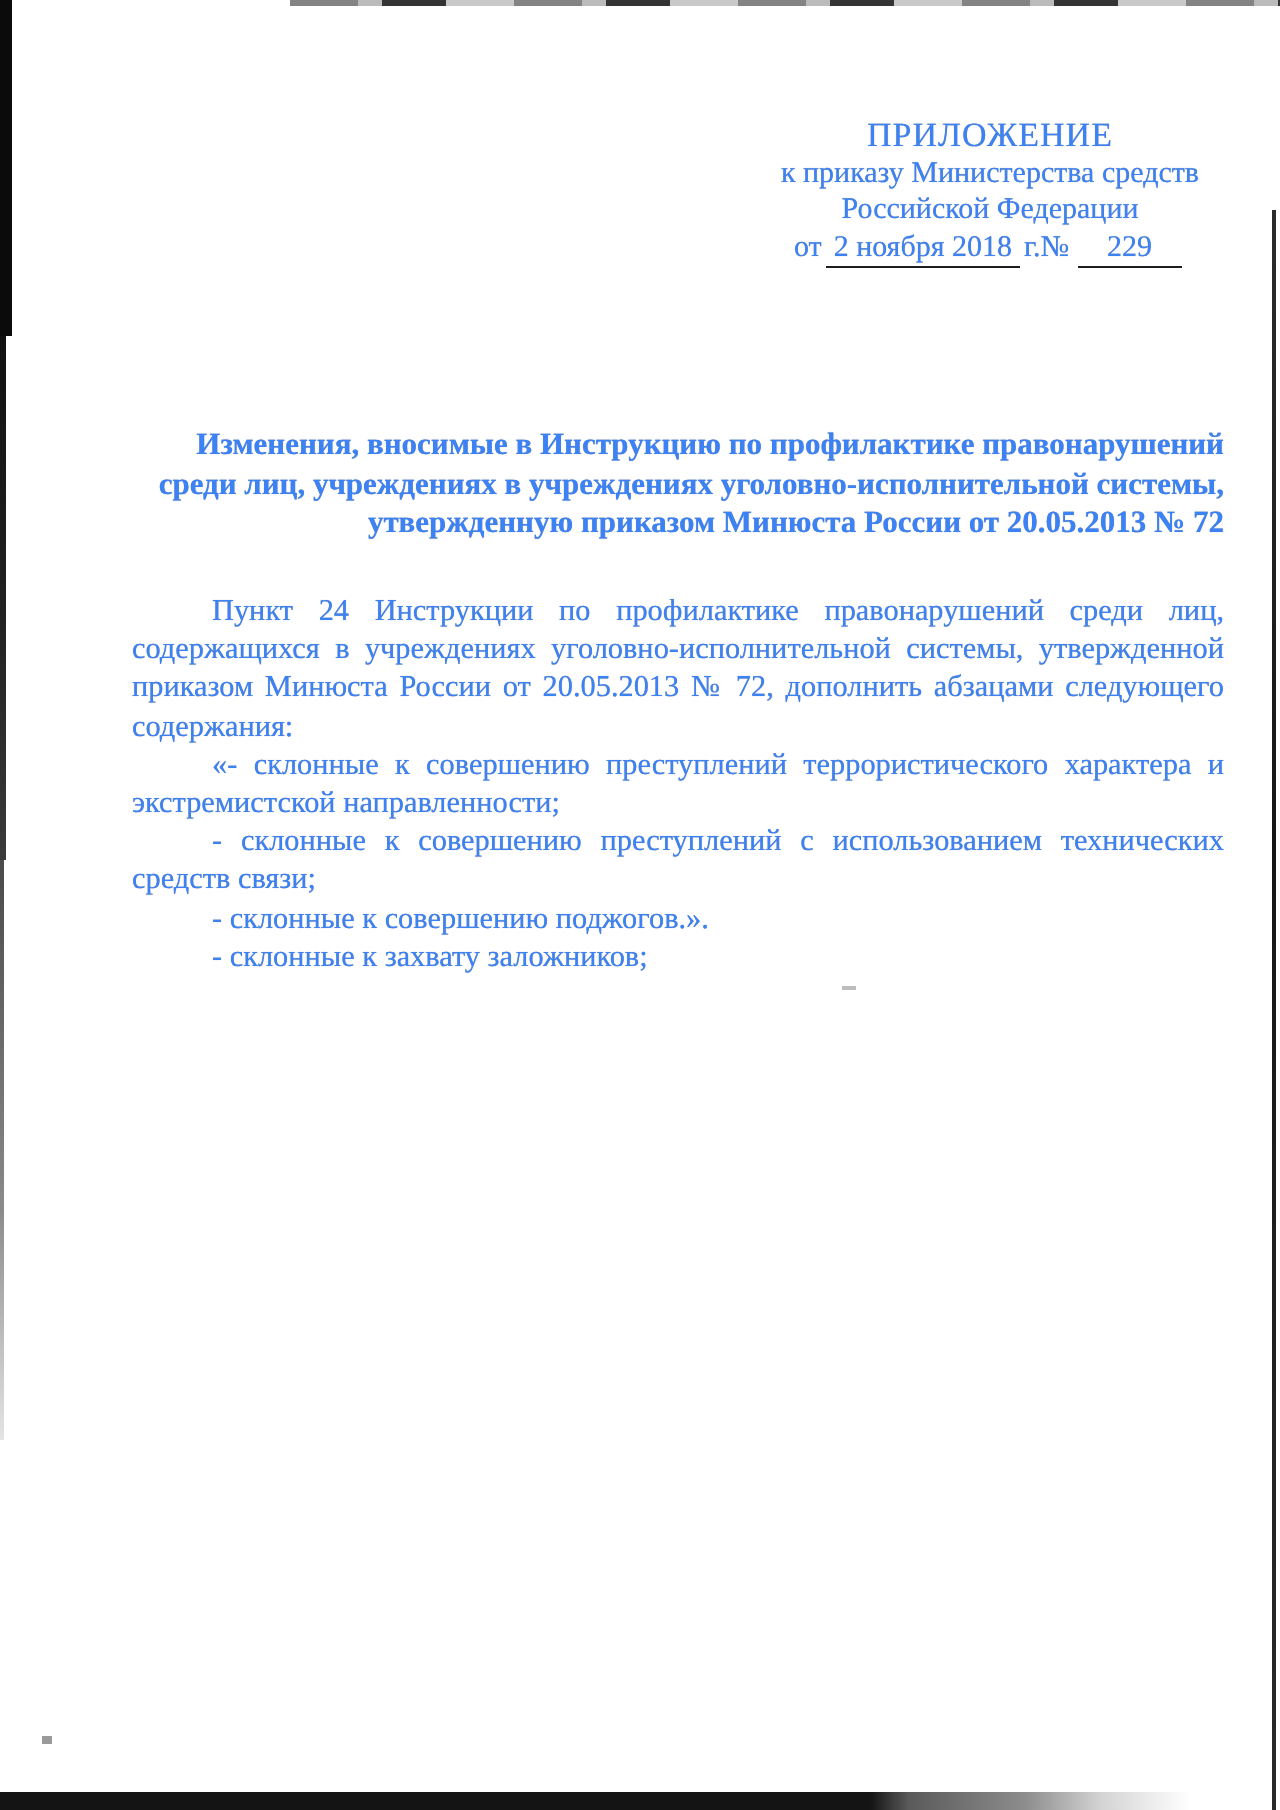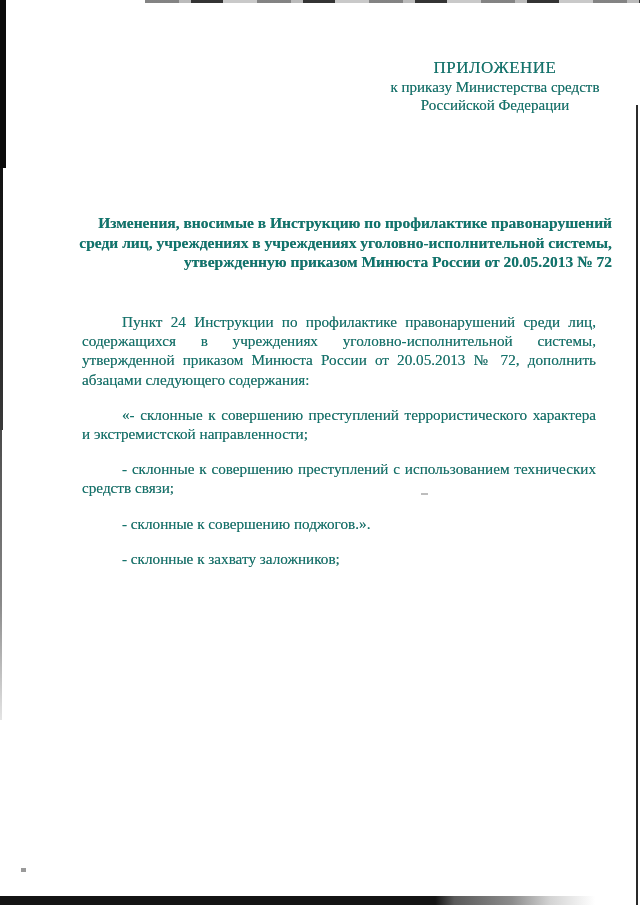--- a/index.html
+++ b/index.html
@@ -6,21 +6,21 @@
   .page {
     position: relative;
     width: 640px;
     height: 905px;
     background: #ffffff;
     overflow: hidden;
     font-family: "Liberation Serif", "DejaVu Serif", serif;
     color: #1e1e1e;
     -webkit-font-smoothing: antialiased;
   }
-  .ink { color: #0f766e; text-shadow: 0 0 0.4px rgba(40,40,40,0.55); }
+  .ink { color: #3b82f6; text-shadow: 0 0 0.4px rgba(40,40,40,0.55); }
 
   
   .art { position: absolute; pointer-events: none; }
   .art-left-top    { left: 0; top: 0;   width: 6px;  height: 168px; background: #0b0b0b; }
   .art-left-mid    { left: 0; top: 168px; width: 3px; height: 262px;
                      background: linear-gradient(to bottom, #111 0%, #222 55%, #3a3a3a 100%); }
   .art-left-low    { left: 0; top: 430px; width: 2px; height: 290px;
                      background: linear-gradient(to bottom, #4a4a4a 0%, #8a8a8a 60%, rgba(150,150,150,0.25) 100%); }
   .art-top-line    { left: 145px; top: 0; width: 495px; height: 3px;
                      background: repeating-linear-gradient(to right,
@@ -70,40 +70,41 @@
   
   .body-block {
     position: absolute;
     top: 296px;
     left: 66px;
     width: 546px;
     font-size: 15.2px;
     line-height: 19.2px;
     text-align: justify;
   }
-  .body-block p { margin: 16px; text-indent: 40px; }
+  .body-block p { margin: 0; text-indent: 40px; }
 </style>
 </head>
 <body>
 
 <div class="page">
 
   <div class="art art-left-top"></div>
   <div class="art art-left-mid"></div>
   <div class="art art-left-low"></div>
   <div class="art art-top-line"></div>
   <div class="art art-right-line"></div>
   <div class="art art-bottom-bar"></div>
   <div class="art art-speck-1"></div>
   <div class="art art-speck-2"></div>
 
   <div class="header-block ink">
     <div class="caps">ПРИЛОЖЕНИЕ</div>
     <div>к приказу Министерства средств</div>
     <div>Российской Федерации</div>
+    <div class="date-line"><span>от</span><span class="u">2 ноября 2018</span><span>г.№</span><span class="u u-num">229</span></div>
   </div>
 
   <div class="title-block ink">
     <div>Изменения, вносимые в Инструкцию по профилактике правонарушений</div>
     <div>среди лиц, учреждениях в учреждениях уголовно-исполнительной системы,</div>
     <div>утвержденную приказом Минюста России от 20.05.2013 № 72</div>
   </div>
 
   <div class="body-block ink">
     <p>Пункт 24 Инструкции по профилактике правонарушений среди лиц, содержащихся в учреждениях уголовно-исполнительной системы, утвержденной приказом Минюста России от 20.05.2013 № 72, дополнить абзацами следующего содержания:</p>

